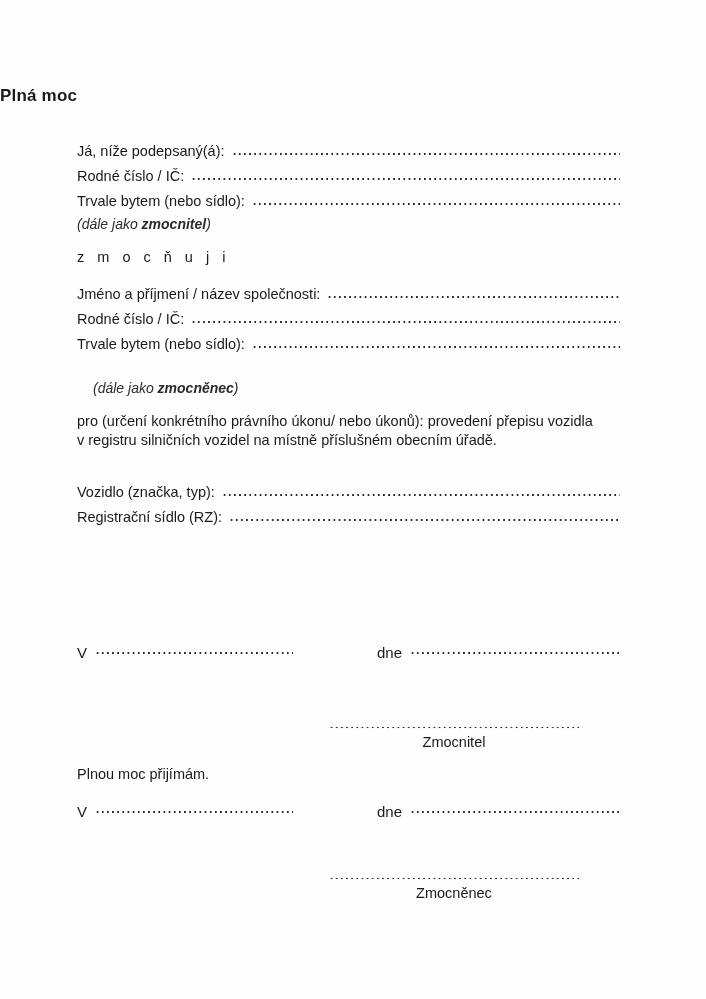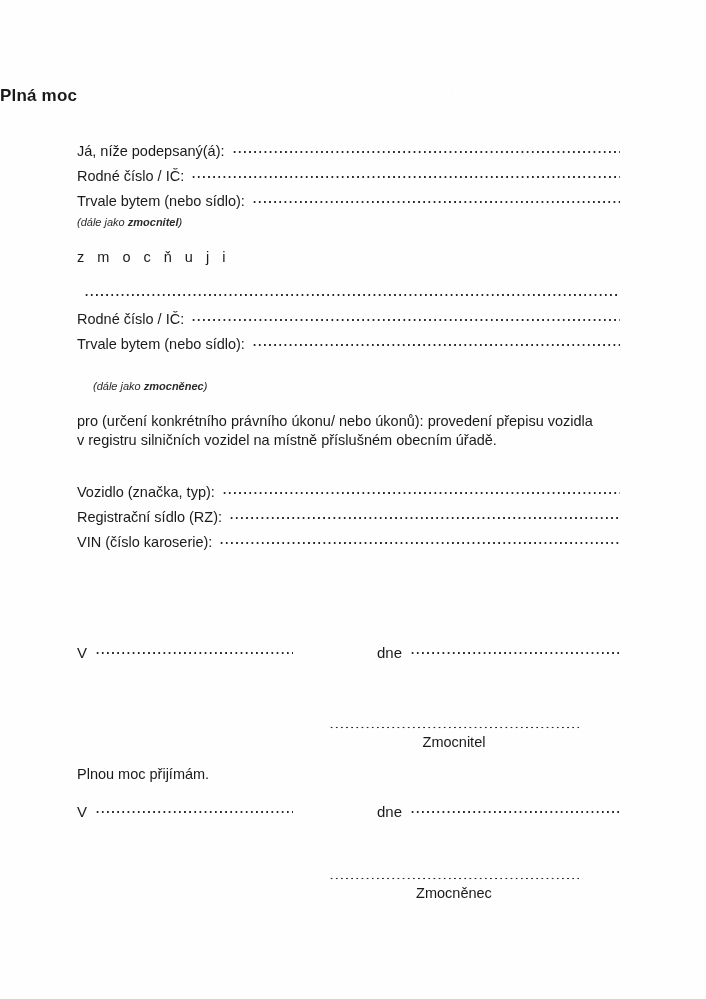--- a/index.html
+++ b/index.html
@@ -42,21 +42,21 @@
     font-size: 17px;
     font-weight: bold;
     letter-spacing: 0.2px;
   }
 
   .field-row {
     position: absolute;
     left: 77px;
     right: 86px;
     display: flex;
-    align-items: flex-start;
+    align-items: flex-end;
     font-size: 14.5px;
     white-space: nowrap;
   }
   .field-label { flex: 0 0 auto; }
   .dotfill {
     flex: 1 1 auto;
     margin-left: 7px;
     overflow: hidden;
     height: 14px;
     position: relative;
@@ -70,21 +70,21 @@
     top: 9px;
     height: 2px;
     background-image: radial-gradient(circle, #262626 0.85px, transparent 1.1px);
     background-size: 5.15px 2px;
     background-repeat: repeat-x;
   }
 
   .note {
     position: absolute;
     left: 77px;
-    font-size: 11px;
+    font-size: 14px;
     font-style: italic;
     color: #2b2b2b;
   }
   .note b { font-style: italic; font-weight: bold; }
 
   .spaced-word {
     position: absolute;
     left: 77px;
     font-size: 14.5px;
     letter-spacing: 4.5px;
@@ -157,20 +157,21 @@
     <span class="field-label">Trvale bytem (nebo sídlo):</span>
     <span class="dotfill"></span>
   </div>
   <div class="note" style="top:216px;">
     <span>(dále jako </span><b>zmocnitel</b><span>)</span>
   </div>
 
   <div class="spaced-word" style="top:249px;">z m o c ň u j i</div>
 
   <div class="field-row" style="top:286px;">
+    <span class="field-label">Jméno a příjmení / název společnosti:</span>
     <span class="dotfill"></span>
   </div>
   <div class="field-row" style="top:311px;">
     <span class="field-label">Rodné číslo / IČ:</span>
     <span class="dotfill"></span>
   </div>
   <div class="field-row" style="top:336px;">
     <span class="field-label">Trvale bytem (nebo sídlo):</span>
     <span class="dotfill"></span>
   </div>
@@ -179,24 +180,20 @@
   </div>
 
   <div class="para" style="top:412px;">pro (určení konkrétního právního úkonu/ nebo úkonů): provedení přepisu vozidla v registru silničních vozidel na místně příslušném obecním úřadě.</div>
 
   <div class="field-row" style="top:484px;">
     <span class="field-label">Vozidlo (značka, typ):</span>
     <span class="dotfill"></span>
   </div>
   <div class="field-row" style="top:509px;">
     <span class="field-label">Registrační sídlo (RZ):</span>
-    <span class="dotfill"></span>
-  </div>
-  <div class="field-row" style="top:534px;">
-    <span class="field-label">VIN (číslo karoserie):</span>
     <span class="dotfill"></span>
   </div>
 
   <div class="place-row" style="left:77px; top:644px;">
     <span class="lbl">V</span>
     <span class="dots dots-v"></span>
   </div>
   <div class="place-row" style="left:377px; top:644px;">
     <span class="lbl">dne</span>
     <span class="dots dots-d"></span>

